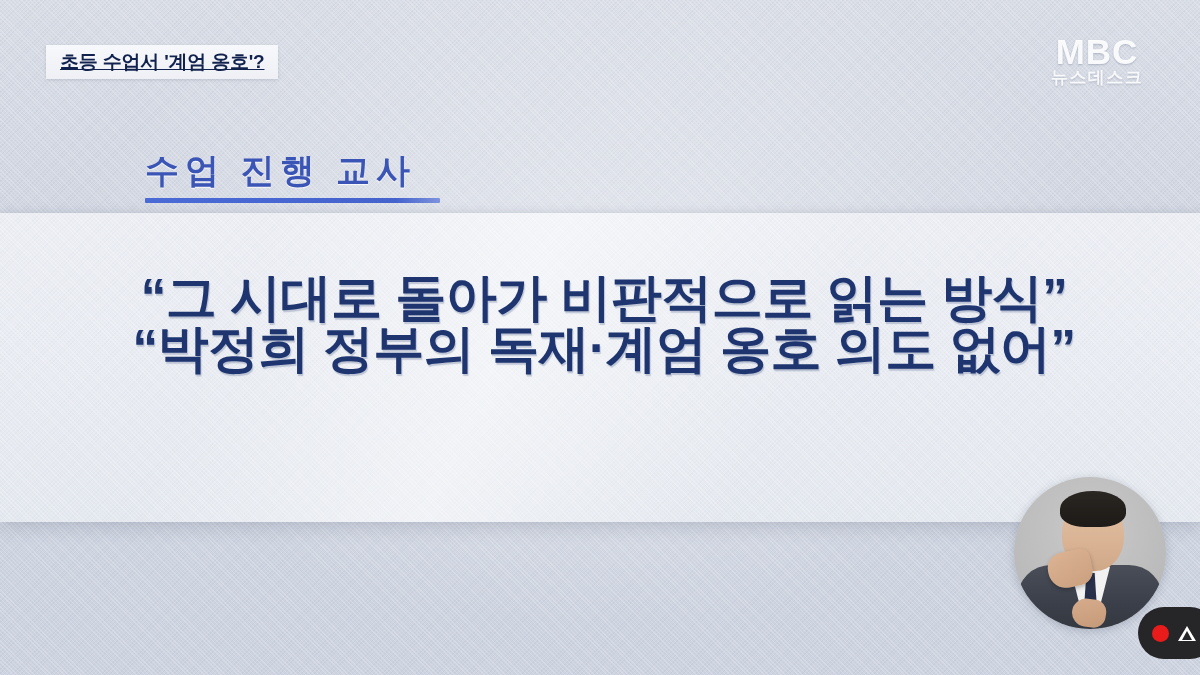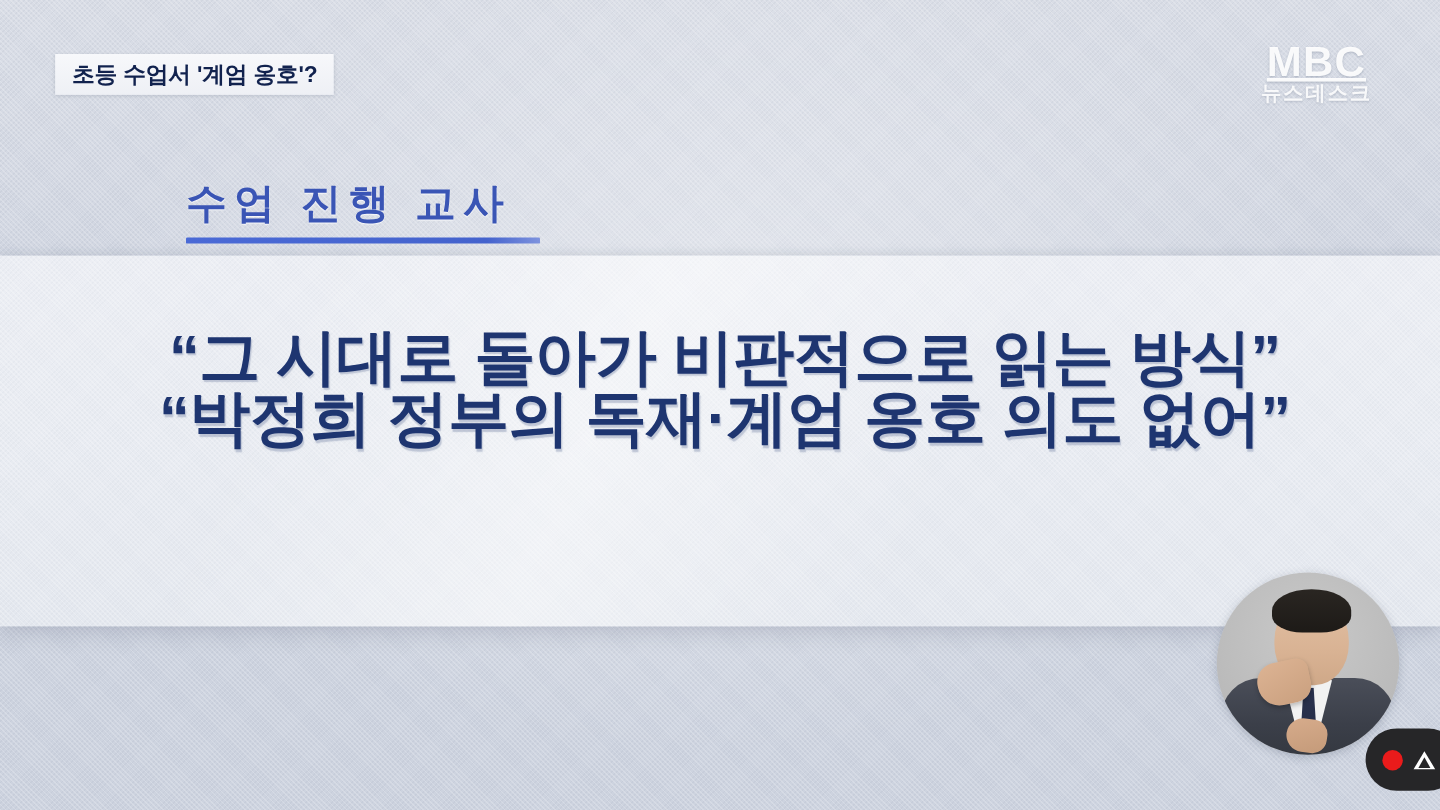--- a/index.html
+++ b/index.html
@@ -78,54 +78,54 @@
     align-items: center;
     background: linear-gradient(180deg, #f7f8fb 0%, #eef0f5 100%);
     box-shadow: 0 1px 3px rgba(60,70,95,.18);
   }
   .headline-text {
     font-size: 19px;
     font-weight: 700;
     color: #11224e;
     letter-spacing: -0.2px;
     white-space: nowrap;
+    text-decoration: underline;
   }
 
   
   .logo-wrap {
     position: absolute;
     right: 28px;
     top: 34px;
     width: 150px;
     text-align: center;
     user-select: none;
   }
   .logo-mark {
     font-size: 35px;
     font-weight: 700;
     letter-spacing: 1px;
     color: rgba(255,255,255,.92);
     line-height: 1;
     text-shadow: 0 1px 2px rgba(120,130,150,.45);
-    text-decoration: underline;
   }
   .logo-sub {
     margin-top: 0;
     font-size: 17px;
     font-weight: 700;
     letter-spacing: 1.5px;
     color: rgba(255,255,255,.88);
     line-height: 1;
     text-shadow: 0 1px 2px rgba(120,130,150,.4);
   }
 
   
   .subtitle-block {
     position: absolute;
-    left: 155px;
+    left: 145px;
     top: 152px;
   }
   .subtitle-text {
     font-size: 34px;
     font-weight: 700;
     color: #3a55b5;
     letter-spacing: 6px;
     line-height: 1.1;
     text-shadow: 0 1px 1px rgba(255,255,255,.85);
   }

